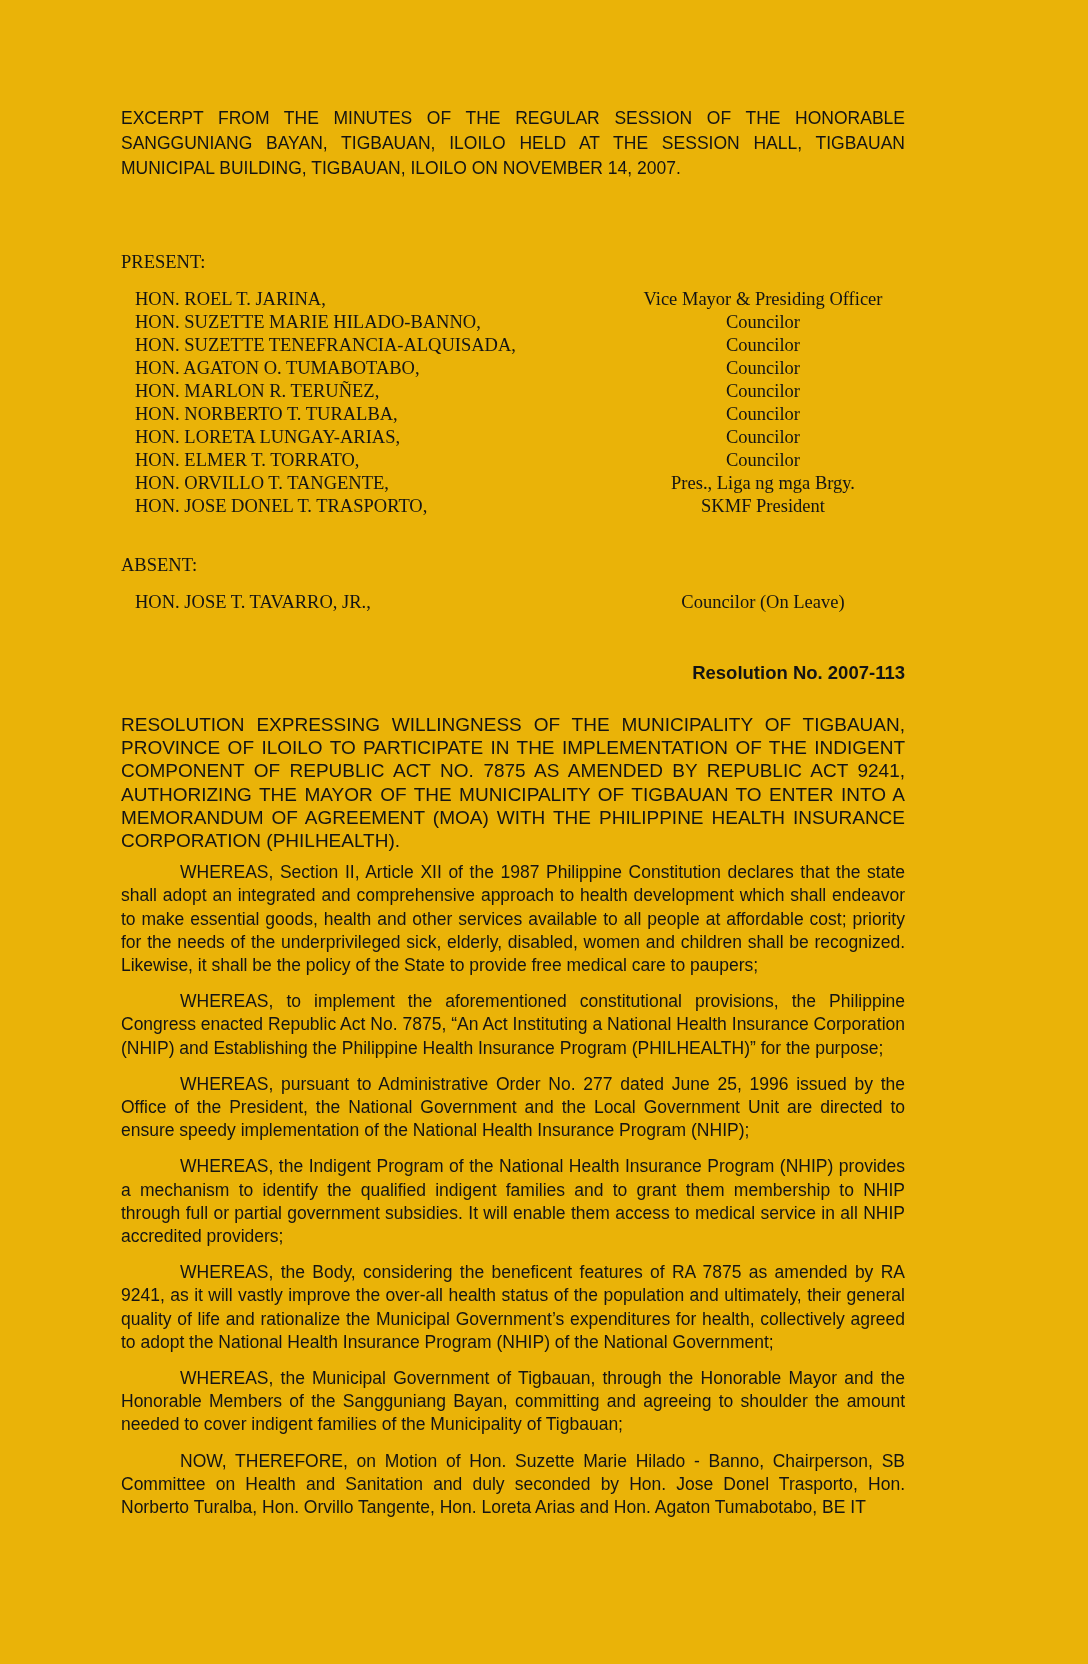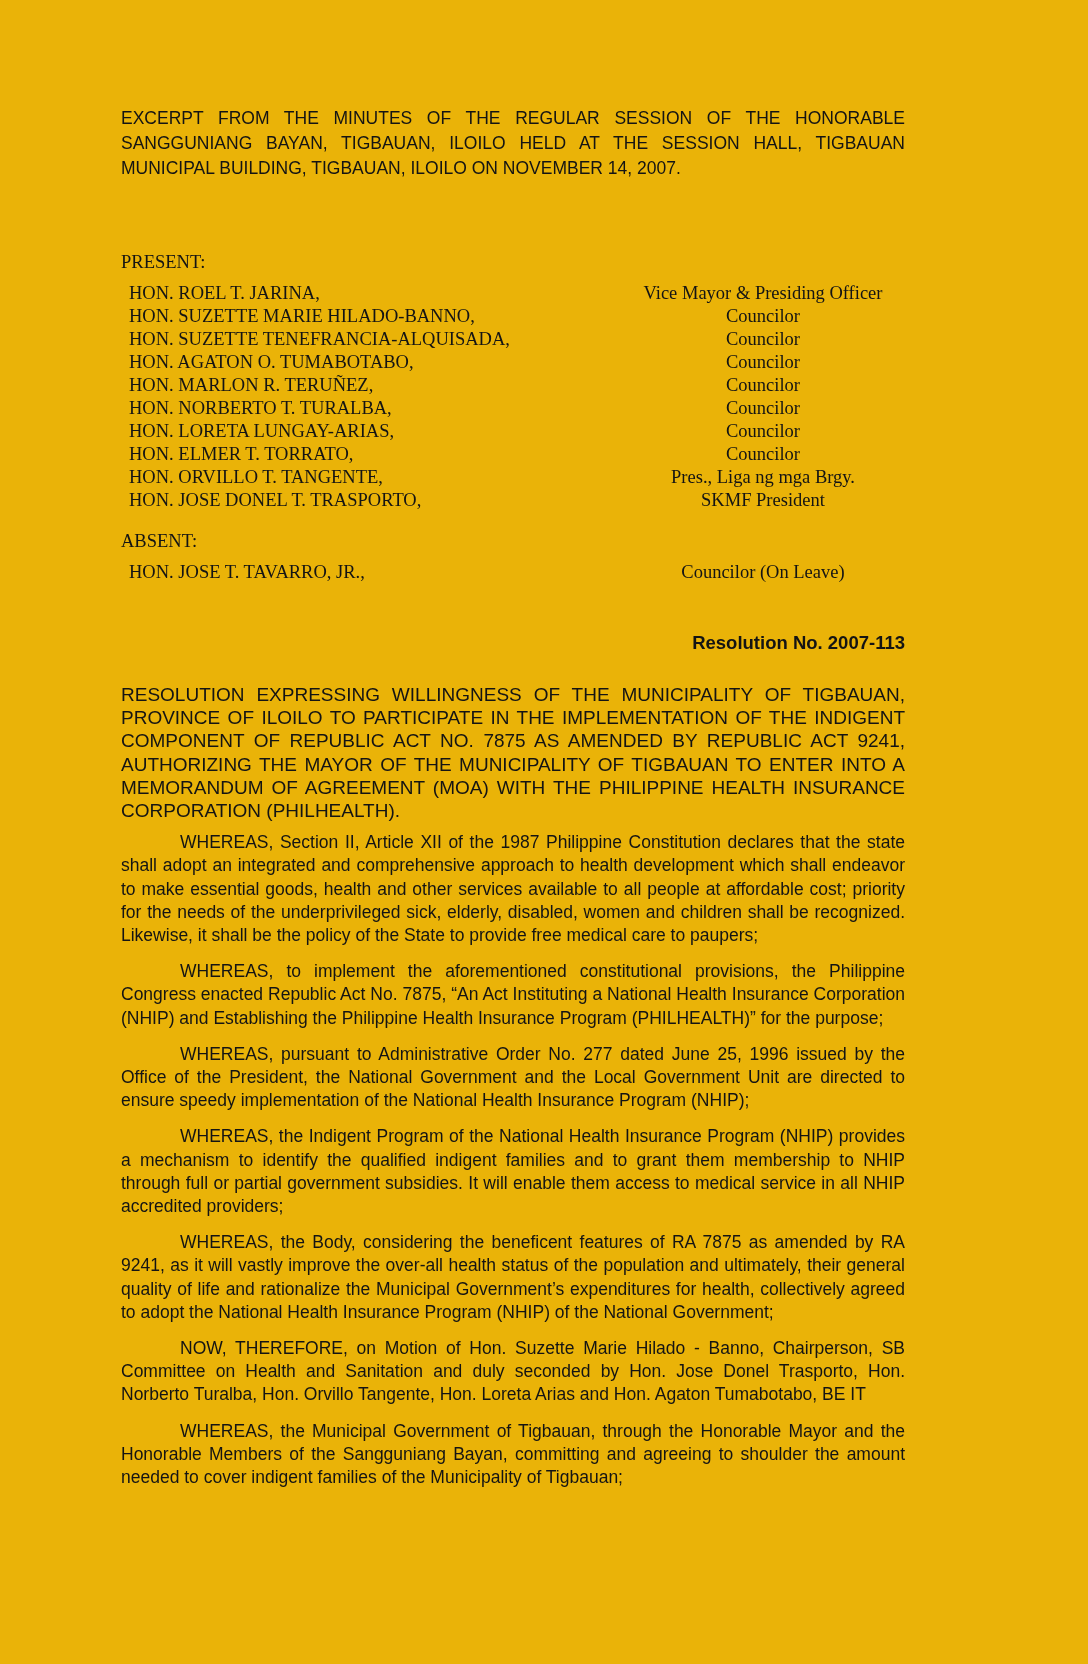--- a/index.html
+++ b/index.html
@@ -30,38 +30,38 @@
     line-height: 25px;
     text-align: justify;
     margin: 0;
   }
   .present-label {
     font-size: 18.5px;
     line-height: 23px;
     margin: 70px 0 0 0;
   }
   .roster {
-    margin: 8px;
+    margin: 14px;
   }
   .attendee-row {
     display: flex;
     font-size: 18.5px;
     line-height: 23px;
   }
   .attendee-name {
     flex: 0 0 500px;
   }
   .attendee-title {
     flex: 1 1 auto;
     text-align: center;
   }
   .absent-label {
     font-size: 18.5px;
     line-height: 23px;
-    margin: 18px 0 0 0;
+    margin: 36px 0 0 0;
   }
   .resolution-heading {
     font-size: 18.5px;
     font-weight: bold;
     text-align: right;
     line-height: 24px;
     margin: 47px 0 0 0;
   }
   .resolution-title {
     font-size: 19px;
@@ -143,16 +143,16 @@
 
   <p class="resolution-heading sans">Resolution No. 2007-113</p>
 
   <p class="resolution-title sans">RESOLUTION EXPRESSING WILLINGNESS OF THE MUNICIPALITY OF TIGBAUAN, PROVINCE OF ILOILO TO PARTICIPATE IN THE IMPLEMENTATION OF THE INDIGENT COMPONENT OF REPUBLIC ACT NO. 7875 AS AMENDED BY REPUBLIC ACT 9241, AUTHORIZING THE MAYOR OF THE MUNICIPALITY OF TIGBAUAN TO ENTER INTO A MEMORANDUM OF AGREEMENT (MOA) WITH THE PHILIPPINE HEALTH INSURANCE CORPORATION (PHILHEALTH).</p>
 
   <p class="body-paragraph sans first">WHEREAS, Section II, Article XII of the 1987 Philippine Constitution declares that the state shall adopt an integrated and comprehensive approach to health development which shall endeavor to make essential goods, health and other services available to all people at affordable cost; priority for the needs of the underprivileged sick, elderly, disabled, women and children shall be recognized.  Likewise, it shall be  the policy of the State to provide free medical care to paupers;</p>
   <p class="body-paragraph sans">WHEREAS, to implement the aforementioned constitutional provisions, the Philippine Congress enacted Republic Act No. 7875, “An Act Instituting a National Health Insurance Corporation (NHIP) and Establishing the Philippine Health Insurance Program (PHILHEALTH)” for the purpose;</p>
   <p class="body-paragraph sans">WHEREAS, pursuant to Administrative Order No. 277 dated June 25, 1996 issued by the Office of the President, the National Government and the Local Government Unit are directed to ensure speedy implementation of the National Health Insurance Program (NHIP);</p>
   <p class="body-paragraph sans">WHEREAS, the Indigent Program of the National Health Insurance Program (NHIP) provides a mechanism to identify the qualified indigent families and to grant them membership to NHIP through full or partial government subsidies.  It will enable them access to medical service in all NHIP accredited providers;</p>
   <p class="body-paragraph sans">WHEREAS, the Body, considering the beneficent features of RA 7875 as amended by RA 9241, as it will vastly improve the over-all health status of the population and ultimately, their general quality of life and rationalize the Municipal Government’s expenditures for health, collectively agreed to adopt the National Health Insurance Program (NHIP) of the National Government;</p>
+  <p class="body-paragraph sans">WHEREAS, the Municipal Government of Tigbauan, through the Honorable Mayor  and the Honorable Members of the Sangguniang Bayan, committing and agreeing to shoulder the amount needed to cover indigent families of the Municipality of Tigbauan;</p>
   <p class="body-paragraph sans">NOW, THEREFORE, on Motion of Hon. Suzette Marie Hilado - Banno,  Chairperson, SB Committee on  Health and Sanitation  and duly seconded by Hon. Jose Donel Trasporto, Hon. Norberto Turalba, Hon. Orvillo Tangente, Hon. Loreta Arias and Hon. Agaton Tumabotabo, BE IT</p>
-  <p class="body-paragraph sans">WHEREAS, the Municipal Government of Tigbauan, through the Honorable Mayor  and the Honorable Members of the Sangguniang Bayan, committing and agreeing to shoulder the amount needed to cover indigent families of the Municipality of Tigbauan;</p>
 
 </div>
 
 </body></html>

